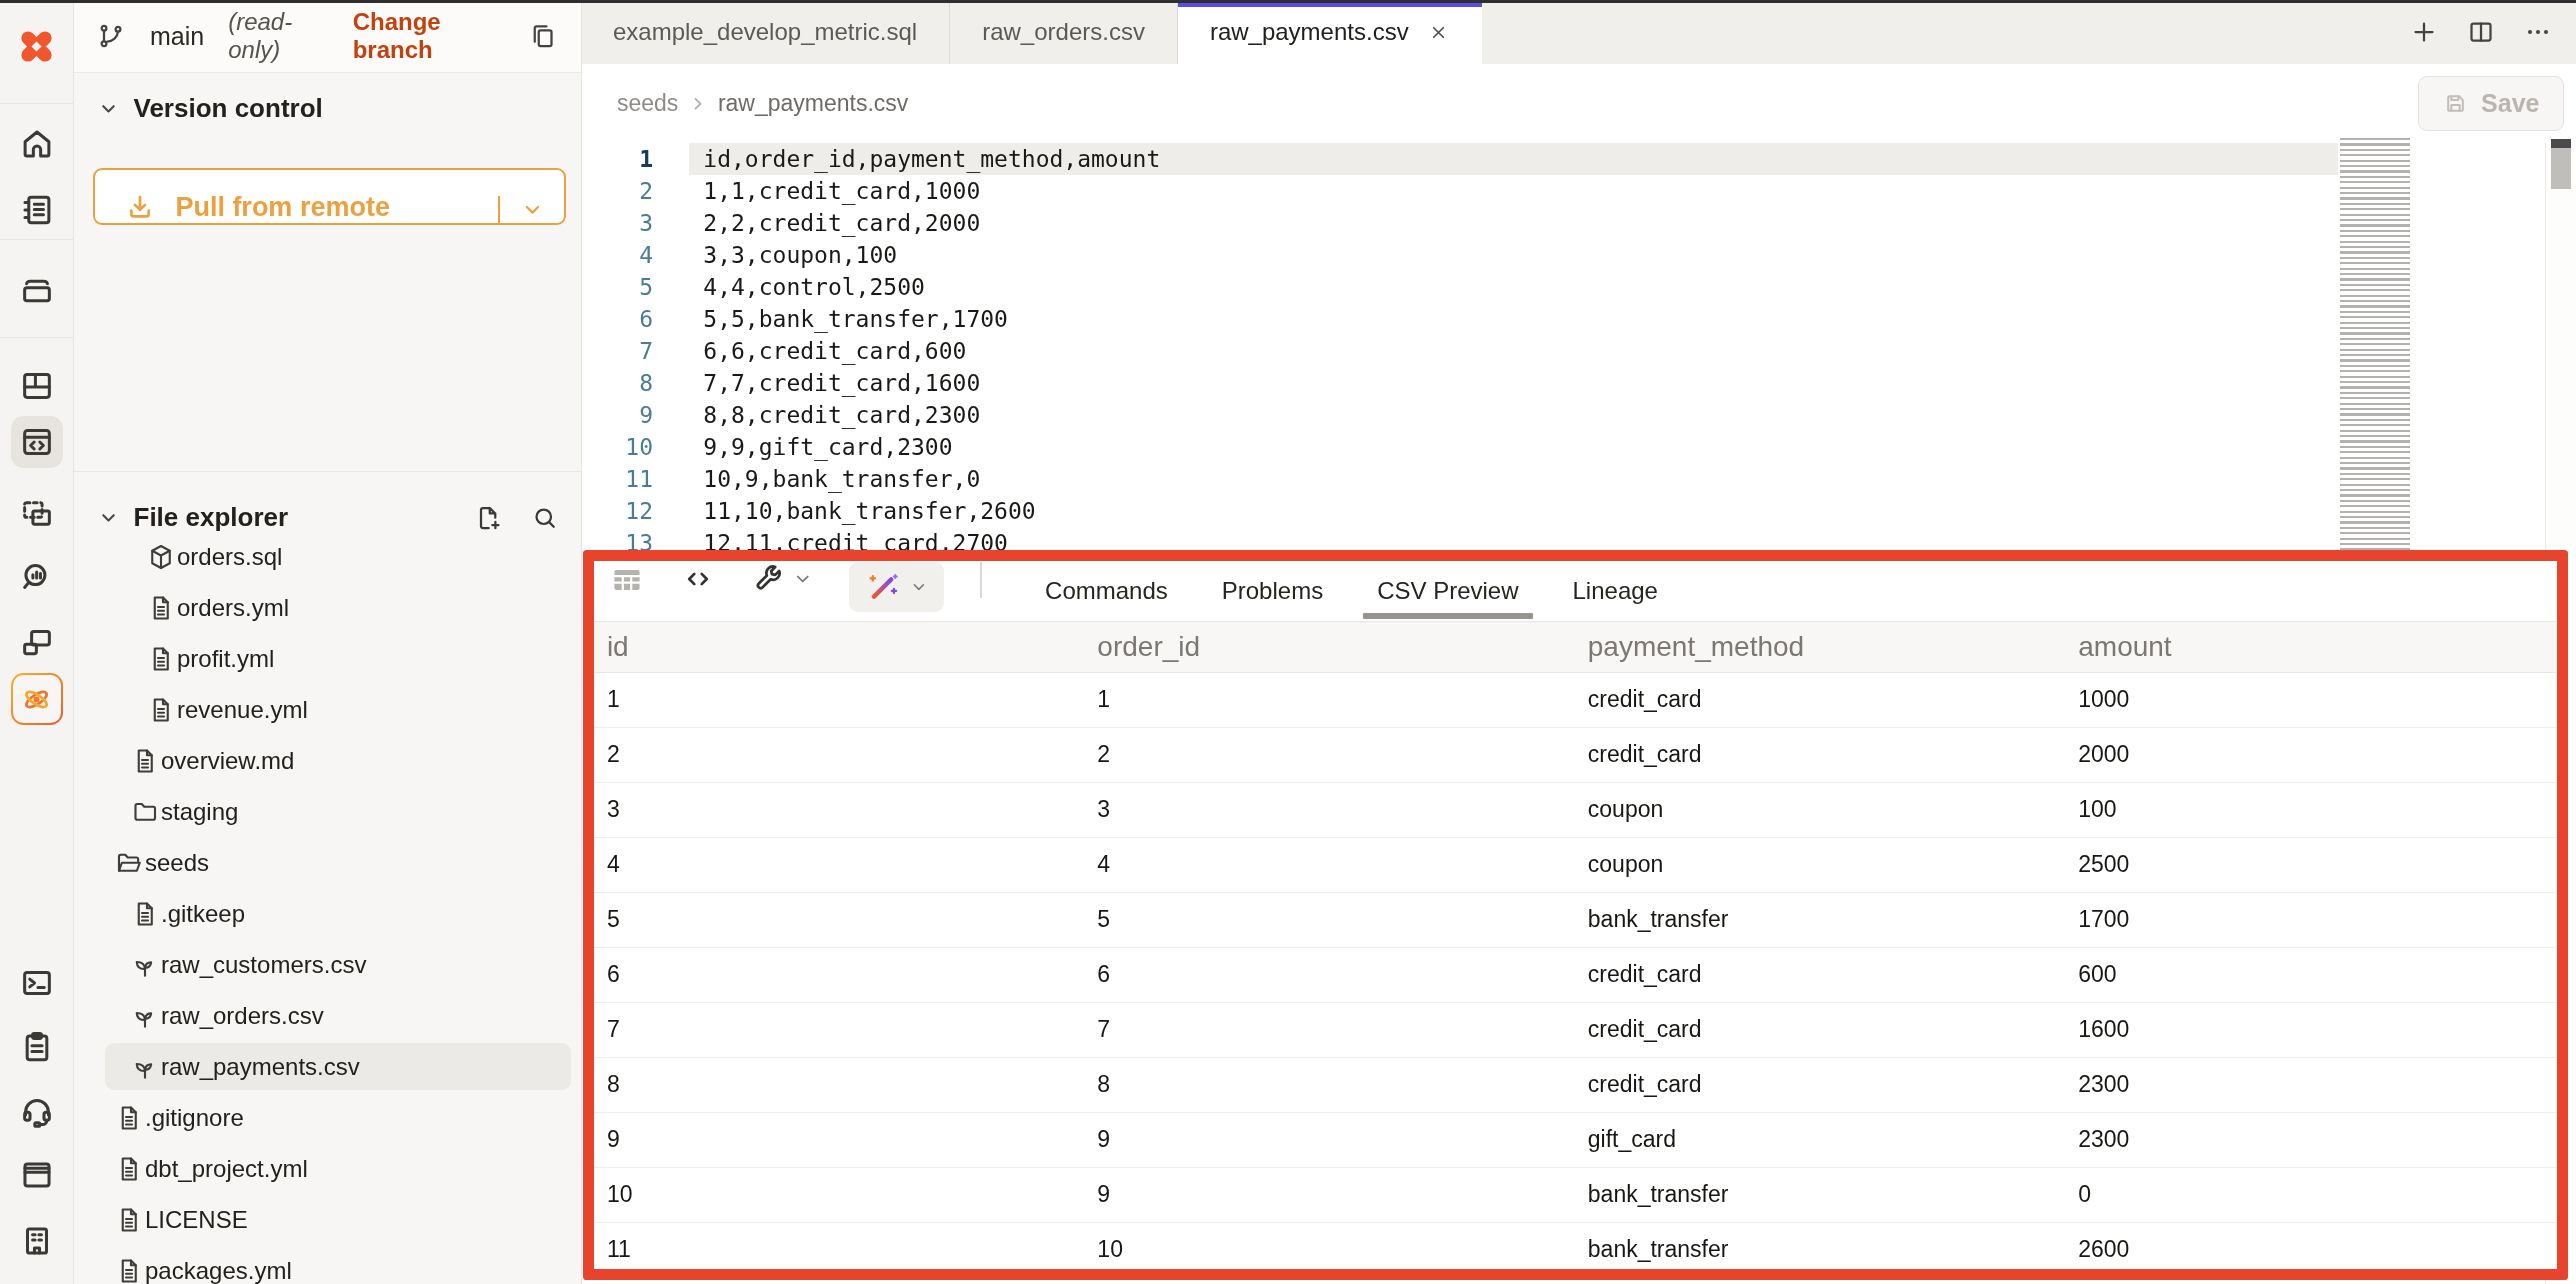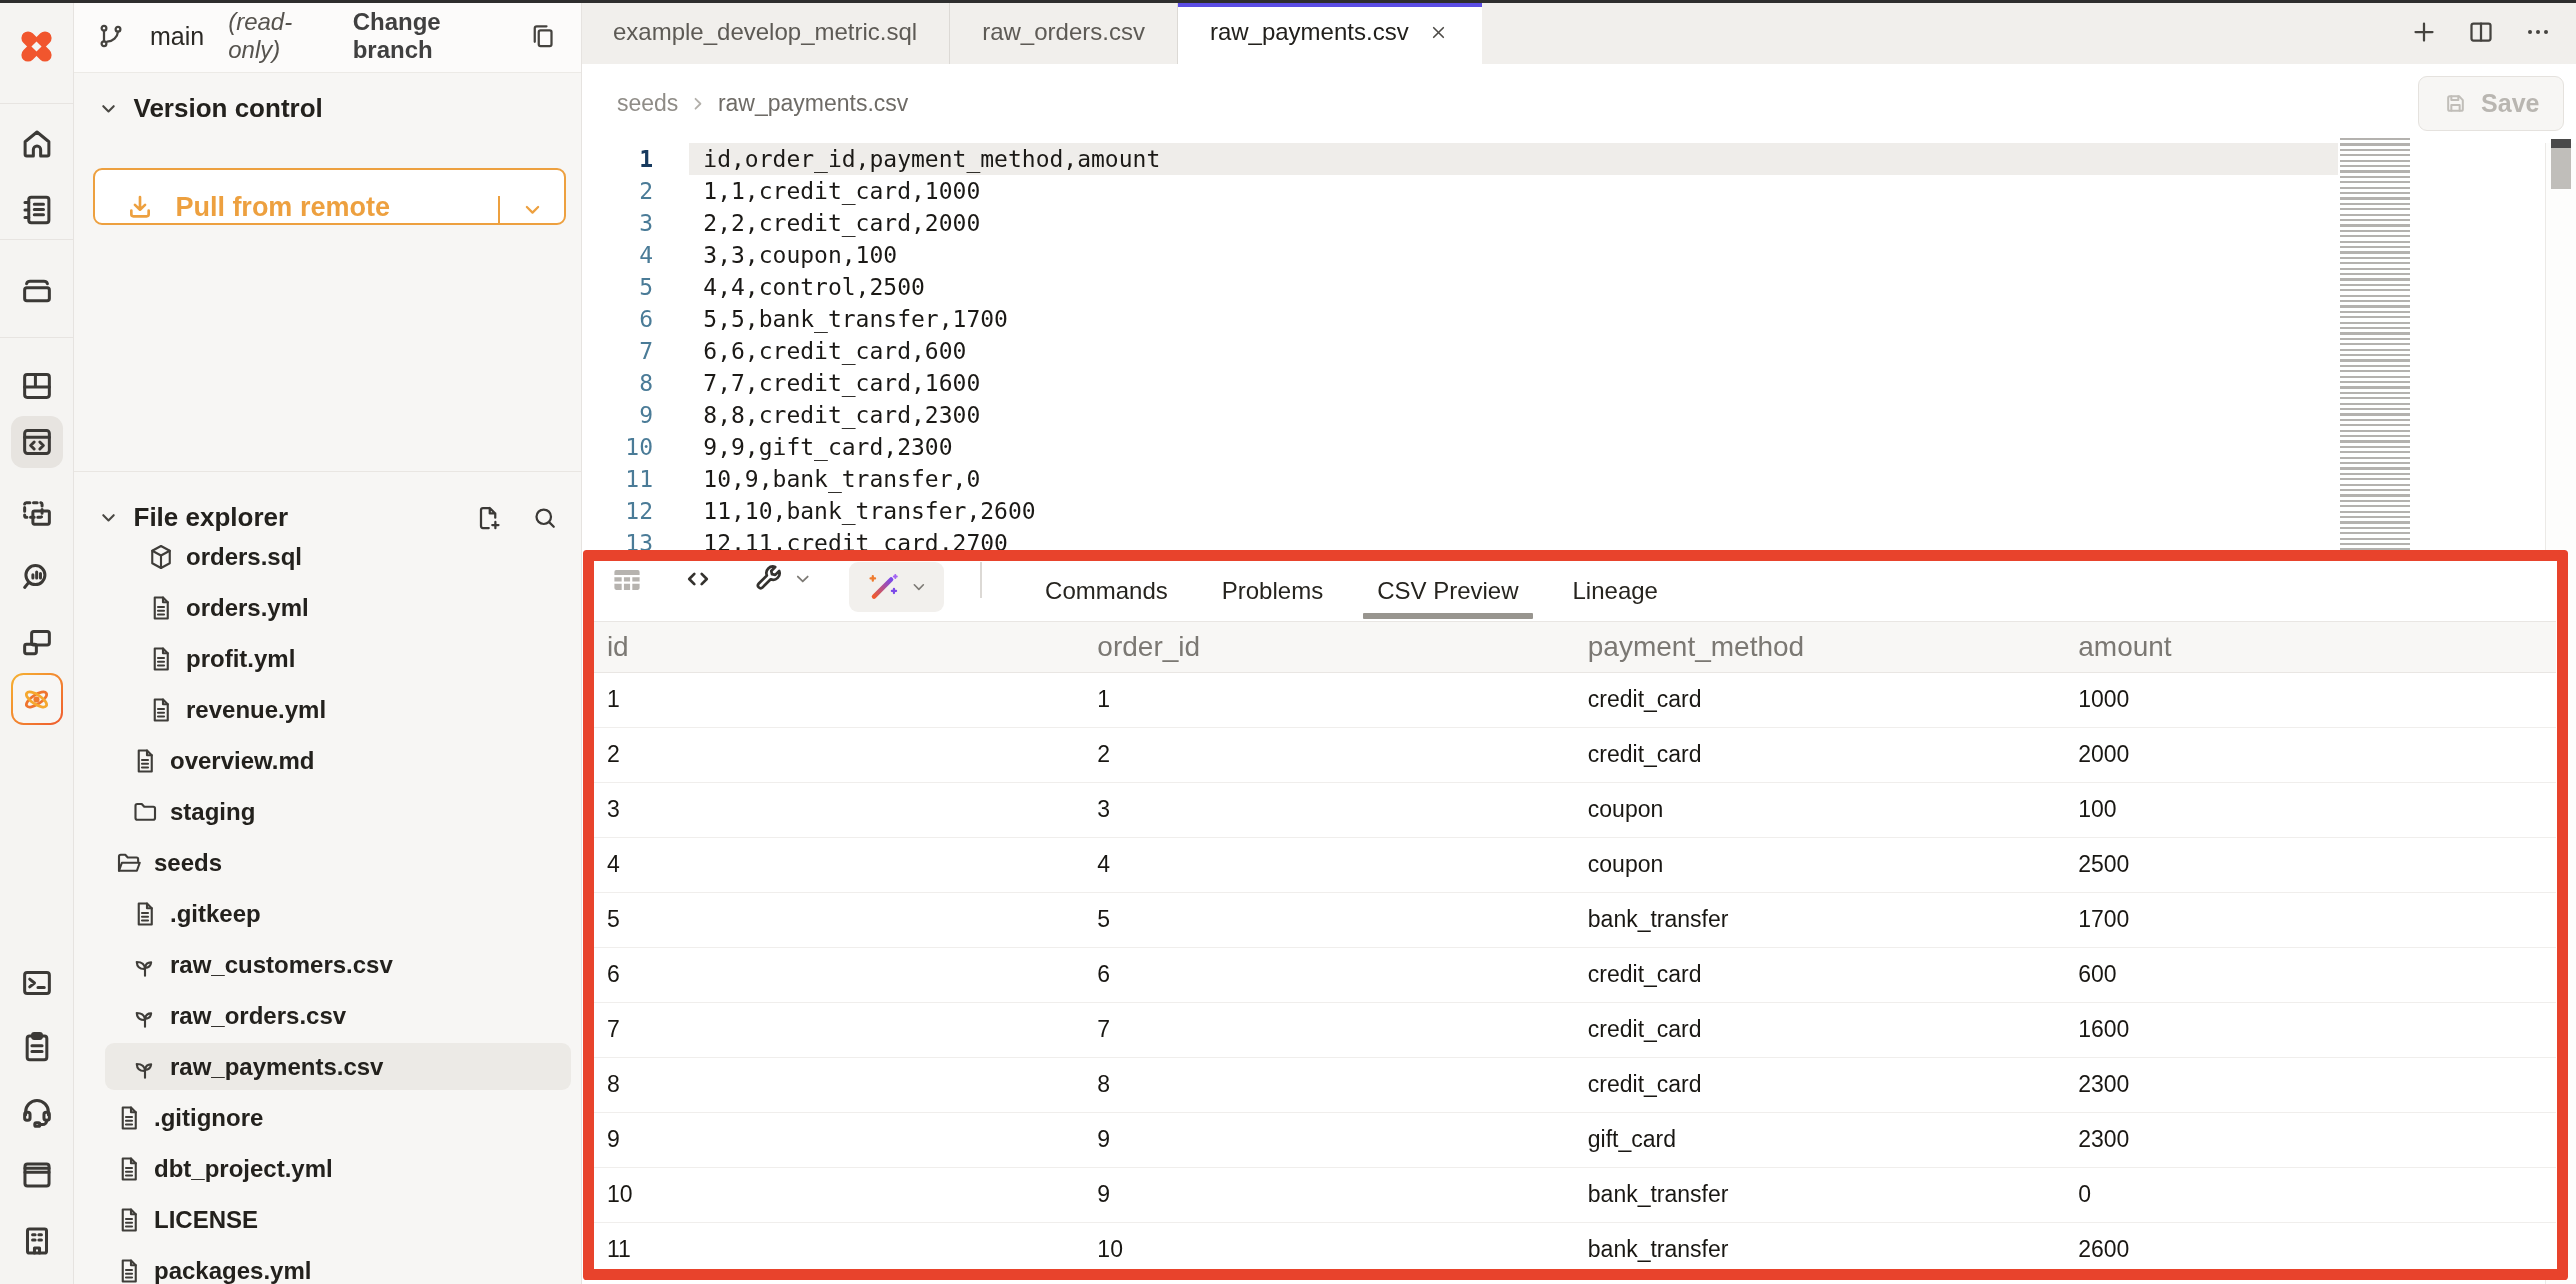--- a/index.html
+++ b/index.html
@@ -21,40 +21,40 @@
       background:linear-gradient(#f7f6f4,#f7f6f4) padding-box,linear-gradient(135deg,#f6b331,#ef5a2e) border-box;}
 
   
   .sidebar{position:absolute;left:73px;top:0;bottom:0;width:508px;background:#f7f6f4;
            border-right:0.9px solid #e6e3e0;z-index:10;}
   .branch-bar{position:absolute;top:0;left:0;right:0;height:73px;background:#fcfbfa;
               border-bottom:0.9px solid #eceae6;display:flex;align-items:center;padding:0 23px;gap:24px;box-sizing:border-box;}
   .branch-bar svg{stroke:#45433f;fill:none;stroke-width:1.8;stroke-linecap:round;stroke-linejoin:round;}
   .branch-name{font-size:25px;color:#2b2925;}
   .branch-mode{font-size:24px;font-style:italic;color:#56534e;}
-  .change-branch{margin-left:auto;font-size:24px;font-weight:600;color:#404040;text-decoration:none;cursor:pointer;}
+  .change-branch{margin-left:auto;font-size:24px;font-weight:600;color:#c2410c;text-decoration:none;cursor:pointer;}
   .icon-btn{background:none;border:none;padding:0;cursor:pointer;display:flex;align-items:center;justify-content:center;}
 
   .sec-header{display:flex;align-items:center;gap:12.5px;font-size:26px;font-weight:700;color:#23211d;}
   .sec-header svg{stroke:#4a4843;fill:none;stroke-width:2;stroke-linecap:round;stroke-linejoin:round;}
   .vc-header{position:absolute;top:93px;left:23px;}
   .pull-btn{position:absolute;top:168px;left:19.7px;right:15px;height:57px;box-sizing:border-box;
             border:2.7px solid #eda03f;border-radius:9px;background:#fff;display:flex;align-items:flex-end;cursor:pointer;}
   .pull-main{flex:1;display:flex;align-items:center;gap:19.7px;padding-left:29px;
              font-size:27px;font-weight:600;color:#eda03f;}
   .pull-main svg,.pull-caret svg{stroke:#eda03f;fill:none;stroke-width:2;stroke-linecap:round;stroke-linejoin:round;}
   .pull-caret{width:64px;border-left:2.7px solid #eda03f;display:flex;align-items:center;justify-content:center;}
 
   .fx-divider{position:absolute;top:471px;left:0;right:0;height:0.9px;background:#e9e6e2;}
   .fx-header{position:absolute;top:494px;left:23px;right:21.5px;height:47px;display:flex;align-items:center;gap:12.5px;}
   .fx-actions{margin-left:auto;display:flex;gap:27px;}
   .fx-actions svg{stroke:#3b3936;fill:none;stroke-width:1.8;stroke-linecap:round;stroke-linejoin:round;}
 
   .fx-list{position:absolute;top:531px;left:0;right:0;bottom:0;overflow:hidden;}
-  .fx-item{position:relative;height:51px;display:flex;align-items:center;gap:10px;cursor:pointer;box-sizing:border-box;font-weight:bold;}
+  .fx-item{position:relative;height:51px;display:flex;align-items:center;gap:1px;cursor:pointer;box-sizing:border-box;}
   .fx-item > *{position:relative;z-index:1;}
   .fx-item[data-level="0"]{padding-left:41px;}
   .fx-item[data-level="1"]{padding-left:57px;}
   .fx-item[data-level="2"]{padding-left:73px;}
   .fx-item[data-selected="true"]::before{content:"";position:absolute;left:32px;right:9.8px;top:1.8px;bottom:1.8px;
       background:#eceae6;border-radius:9px;z-index:0;}
   .fx-label{font-size:24px;color:#23211d;white-space:nowrap;}
   .fx-icon{width:30px;height:30px;flex:none;}
   .fx-icon svg{stroke:#3f3d39;fill:none;stroke-width:1.7;stroke-linecap:round;stroke-linejoin:round;display:none;width:30px;height:30px;}
   .fx-item[data-icon="model"] .i-model{display:block;}

